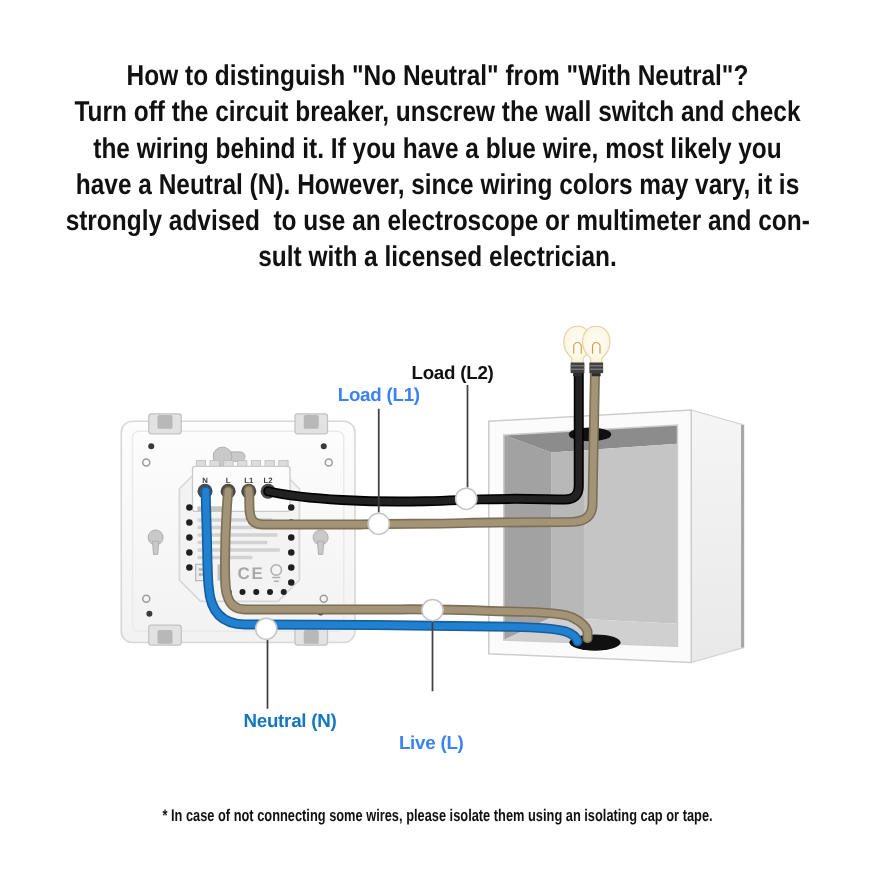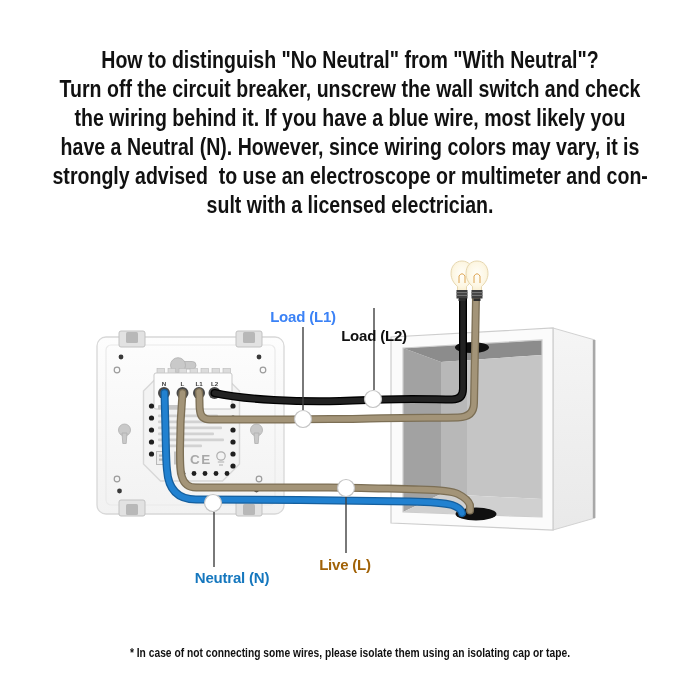--- a/index.html
+++ b/index.html
@@ -6,21 +6,21 @@
   .page{position:relative;width:700px;height:700px;background:#ffffff;overflow:hidden;
         font-family:"Liberation Sans","DejaVu Sans",sans-serif;}
   .title-block{position:absolute;left:0;top:46px;width:700px;text-align:center;
         transform:scaleX(0.85);transform-origin:350px 0;}
   .title-line{font-size:23px;line-height:29px;font-weight:bold;color:#111;white-space:pre;}
   .diagram-svg{position:absolute;left:0;top:0;width:700px;height:700px;}
   .wire-label{position:absolute;font-size:15px;font-weight:bold;white-space:pre;
         transform:translate(-50%,-50%);letter-spacing:-0.2px;}
   .lbl-load-l1{color:#3b82f6;}
   .lbl-load-l2{color:#111111;}
-  .lbl-live{color:#a16207;}
+  .lbl-live{color:#3b82f6;margin-top:31px;}
   .lbl-neutral{color:#1577be;}
   .footnote{position:absolute;left:0;top:645px;width:700px;text-align:center;
         font-size:13.5px;font-weight:bold;color:#111;
         transform:scaleX(0.76);transform-origin:350px 0;white-space:pre;}
 </style>
 </head>
 <body>
 
 <div class="page">
 
@@ -236,18 +236,18 @@
         <path d="M474,283 L474,276 M480,283 L480,276 M474,276 Q477,271.5 480,276" stroke="#d99a3e" stroke-width="0.9" fill="none"></path>
         <rect x="471.5" y="290" width="11" height="8.5" fill="#3f3f3f"></rect>
         <line x1="471.5" y1="292.6" x2="482.5" y2="292.6" stroke="#7a7a7a" stroke-width="1.1"></line>
         <line x1="471.5" y1="295.4" x2="482.5" y2="295.4" stroke="#7a7a7a" stroke-width="1.1"></line>
         <rect x="473.5" y="298.5" width="7" height="2.5" fill="#2c2c2c"></rect>
       </g>
     </g>
   </svg>
 
   <div class="wire-label lbl-load-l1" style="left:303px;top:316px;">Load (L1)</div>
-  <div class="wire-label lbl-load-l2" style="left:374px;top:299px;margin-top:36px;">Load (L2)</div>
+  <div class="wire-label lbl-load-l2" style="left:362px;top:299px;">Load (L2)</div>
   <div class="wire-label lbl-live" style="left:345px;top:564px;">Live (L)</div>
   <div class="wire-label lbl-neutral" style="left:232px;top:577px;">Neutral (N)</div>
 
   <div class="footnote">* In case of not connecting some wires, please isolate them using an isolating cap or tape.</div>
 </div>
 
 </body></html>

